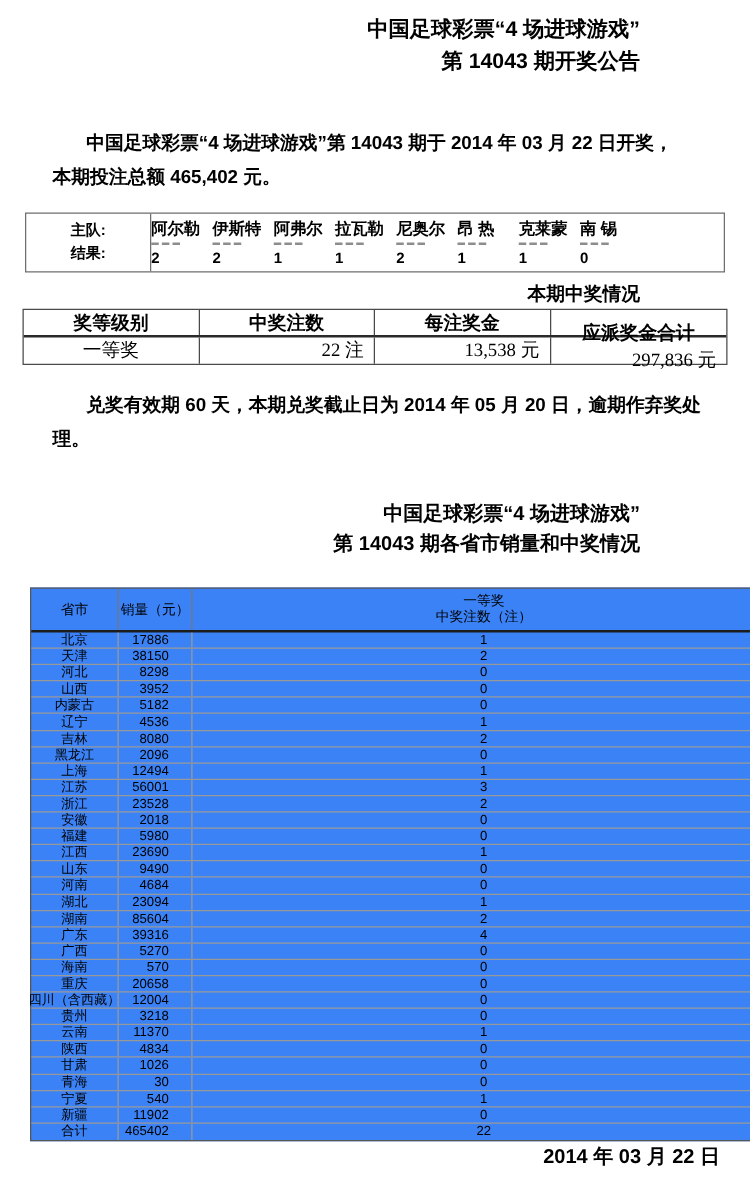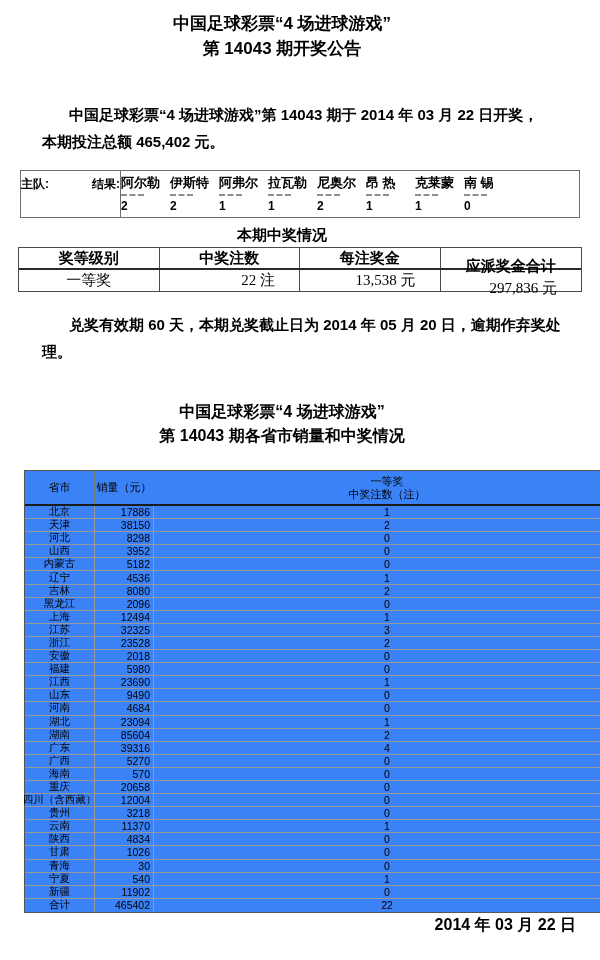--- a/index.html
+++ b/index.html
@@ -3,21 +3,21 @@
 <meta charset="utf-8">
 <style>
   * { margin:0; padding:0; box-sizing:border-box; }
   html,body { background:#ffffff; }
   body {
     width:600px; height:960px;
     font-family:"Liberation Sans","DejaVu Sans",sans-serif;
     color:#000;
   }
   .page { position:relative; width:600px; height:960px; background:#fff; overflow:hidden; }
-  .centered { text-align:center; padding-right:36px; }
+  .centered { text-align:right; padding-right:88px; }
 
   
   .doc-title { position:absolute; top:11px; left:0; width:600px;
     font-size:17px; font-weight:bold; line-height:25px; }
   .section-title { position:absolute; top:400px; left:0; width:600px;
     font-size:16px; font-weight:bold; line-height:24px; }
   .prize-title { position:absolute; top:226px; left:0; width:600px;
     font-size:15px; font-weight:bold; }
 
   
@@ -25,50 +25,50 @@
     font-size:15px; font-weight:bold; line-height:27px; }
   .para .line { white-space:nowrap; }
   .para .indent { text-indent:27px; }
   #intro { top:101px; }
   #redeem { top:311px; }
 
   
   .match-table { position:absolute; top:170px; left:20px; width:560px; height:48px;
     border:1px solid #6e6e6e; display:flex; background:#fff; }
   .match-labels { width:100px; border-right:1px solid #6e6e6e;
-    display:flex; justify-content:space-between;
+    display:flex; flex-direction:column; justify-content:space-between;
     padding:5px 0 6px; font-size:12px; font-weight:bold; text-align:center; }
   .match-grid { display:flex; padding-top:4px; }
   .match-cell { width:49px; display:flex; flex-direction:column; }
   .team-name { font-size:13px; font-weight:bold; white-space:nowrap; height:17px; line-height:15px; }
   .dash { width:23px; height:0; border-top:2px dashed #8d8d8d; margin:2px 0 3px; }
   .team-result { font-size:12px; font-weight:bold; line-height:14px; }
 
   
   .prize-table { position:absolute; top:247px; left:18px; width:564px;
     border:1px solid #4a4a4a; font-family:"Liberation Serif","DejaVu Serif",serif; background:#fff; }
   .prize-table .hrow { display:flex; height:22px; border-bottom:2px solid #2a2a2a; }
   .prize-table .drow { display:flex; height:21px; }
   .prize-table .cell { width:25%; border-right:1px solid #4a4a4a;
     display:flex; align-items:center; justify-content:center; font-size:15px;text-align:right; }
   .prize-table .cell:last-child { border-right:none;margin-top:16px; }
   .prize-table .hcell { font-weight:bold; }
-  .prize-table .num { justify-content:flex-end; padding-right:24px; }
+  .prize-table .num { justify-content:flex-end; padding-right:8px; }
 
   
   .province-table { position:absolute; top:470px; left:24px; width:597px;
     border:1.5px solid #555; font-size:10.5px; background:#3b82f6; }
   .pt-header { display:flex; height:35px; border-bottom:2px solid #1c1c1c; }
   .pt-h1 { width:70px; border-right:1px solid #777; display:flex; align-items:center; justify-content:center; font-size:11px; }
   .pt-h2 { width:59px; border-right:1px solid #777; display:flex; align-items:center; justify-content:center; font-size:11px; white-space:nowrap; }
   .pt-h3 { flex:1; display:flex; flex-direction:column; align-items:center; justify-content:center; line-height:13px; font-size:11px; }
   .pt-row { display:flex; height:13.1px; border-bottom:1px solid #999;justify-content:flex-end; }
   .pt-body .pt-row:last-child { border-bottom:none; }
   .pt-c1 { width:70px; border-right:1px solid #999; display:flex; align-items:center; justify-content:center; white-space:nowrap; overflow:visible; }
-  .pt-c2 { width:59px; border-right:1px solid #999; display:flex; align-items:center; justify-content:flex-end; padding-right:3px; }
+  .pt-c2 { width:59px; border-right:1px solid #999; display:flex; align-items:center; justify-content:flex-end; padding-right:18px; }
   .pt-c3 { flex:1; display:flex; align-items:center; justify-content:center; }
 
   .footer-date { position:absolute; top:915px; left:0; width:576px;
     text-align:right; font-size:16px; font-weight:bold; }
 </style>
 </head>
 <body>
 
 <div class="page">
 
@@ -208,21 +208,21 @@
         <div class="pt-c2">2096</div>
         <div class="pt-c3">0</div>
       </div>
         <div class="pt-row">
         <div class="pt-c1">上海</div>
         <div class="pt-c2">12494</div>
         <div class="pt-c3">1</div>
       </div>
         <div class="pt-row">
         <div class="pt-c1">江苏</div>
-        <div class="pt-c2">32325</div>
+        <div class="pt-c2">56001</div>
         <div class="pt-c3">3</div>
       </div>
         <div class="pt-row">
         <div class="pt-c1">浙江</div>
         <div class="pt-c2">23528</div>
         <div class="pt-c3">2</div>
       </div>
         <div class="pt-row">
         <div class="pt-c1">安徽</div>
         <div class="pt-c2">2018</div>

